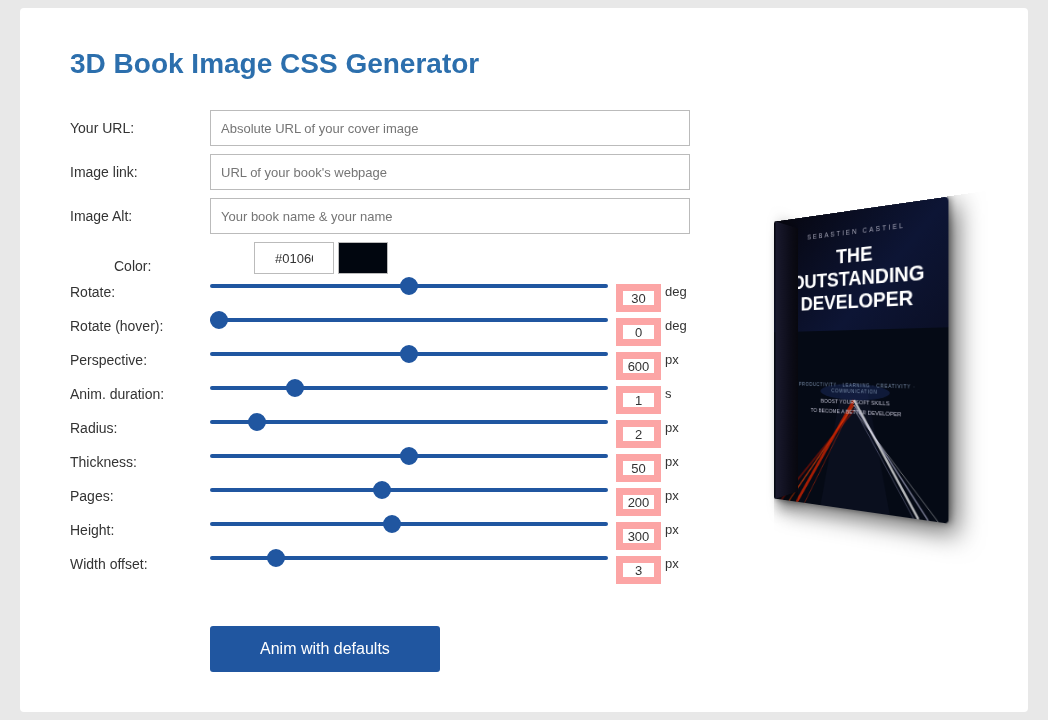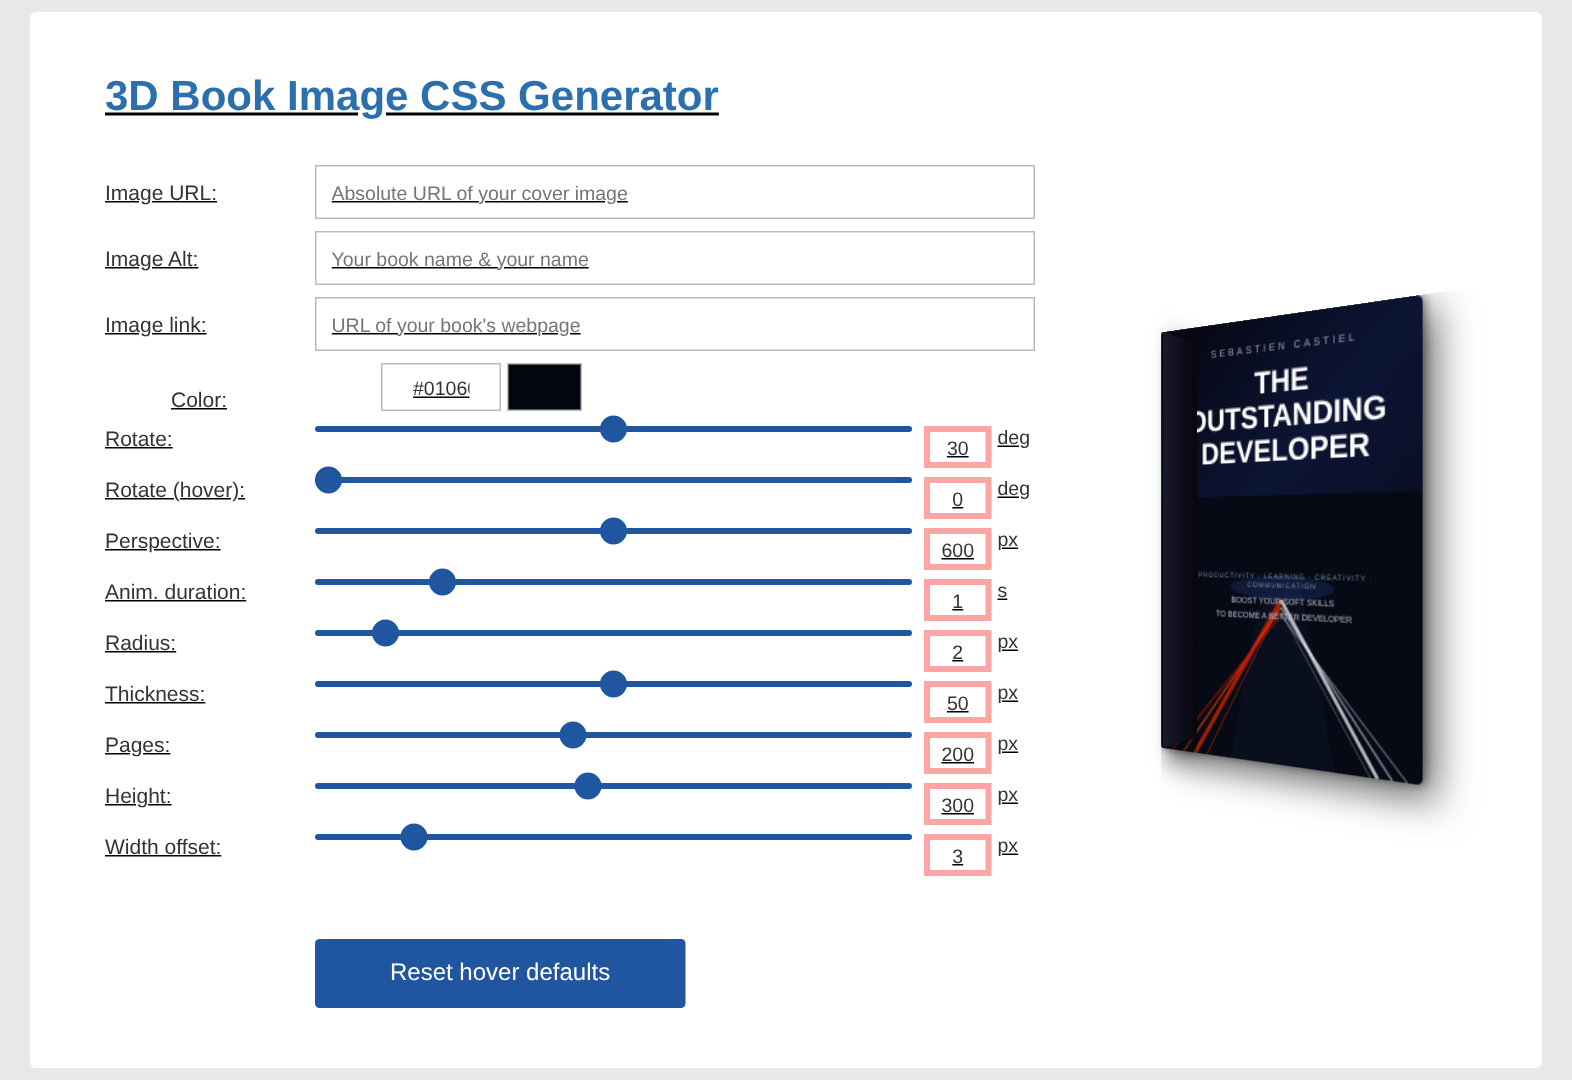--- a/index.html
+++ b/index.html
@@ -19,21 +19,20 @@
       min-height: 680px;
       border-radius: 4px;
       padding: 40px 50px;
       display: flex;
       flex-direction: row;
       gap: 40px;
     }
 
     .left-panel {
       flex: 0 0 620px;
-      text-decoration: underline;
     }
 
     .page-title {
       color: #2c6fad;
       font-size: 28px;
       font-weight: bold;
       margin-bottom: 30px;
     }
 
     .form-area {
@@ -142,21 +141,21 @@
       height: 18px;
       border-radius: 50%;
       background: #2056a0;
       cursor: pointer;
       border: 2px solid #2056a0;
     }
 
     .slider-value {
       width: 45px;
       height: 28px;
-      border: 4px solid #fca5a5;
+      border: 7px solid #fca5a5;
       text-align: center;
       font-size: 13px;
       margin-left: 8px;
       color: #333;
     }
 
     .slider-unit {
       width: 25px;
       font-size: 13px;
       color: #333;
@@ -188,32 +187,32 @@
 <body>
 
 <div class="main-container">
 
   <div class="left-panel">
     <h1 class="page-title">3D Book Image CSS Generator</h1>
 
     <div class="form-area">
 
       <div class="form-row">
-        <label class="form-label">Image URL:</label>
+        <label class="form-label">Your URL:</label>
         <input class="form-input" type="text" placeholder="Absolute URL of your cover image" style="">
+      </div>
+
+      <div class="form-row">
+        <label class="form-label">Image link:</label>
+        <input class="form-input" type="text" placeholder="URL of your book's webpage" style="">
       </div>
 
       <div class="form-row">
         <label class="form-label">Image Alt:</label>
         <input class="form-input" type="text" placeholder="Your book name &amp; your name" style="">
-      </div>
-
-      <div class="form-row">
-        <label class="form-label">Image link:</label>
-        <input class="form-input" type="text" placeholder="URL of your book's webpage" style="">
       </div>
 
       <div class="color-row">
         <label class="color-label">Color:</label>
         <input class="color-text-input" type="text" value="#01060f" style="">
         <div class="color-swatch"></div>
       </div>
 
       <div class="slider-row">
         <label class="slider-label">Rotate:</label>
@@ -290,21 +289,21 @@
       <div class="slider-row">
         <label class="slider-label">Width offset:</label>
         <div class="slider-track-container">
           <input class="slider-input" type="range" min="0" max="20" value="3" style="">
         </div>
         <input class="slider-value" type="text" value="3" style="">
         <span class="slider-unit">px</span>
       </div>
 
       <div style="margin-top: 16px;">
-        <button class="reset-btn">Reset hover defaults</button>
+        <button class="reset-btn">Anim with defaults</button>
       </div>
 
     </div>
   </div>
 
   <div class="right-panel">
     <div style="perspective: 600px; display: flex; align-items: center; justify-content: center; width: 100%; height: 100%;">
       <div style="transform: rotateY(-30deg); transform-style: preserve-3d; position: relative; display: inline-block;">
 
         <div style="

